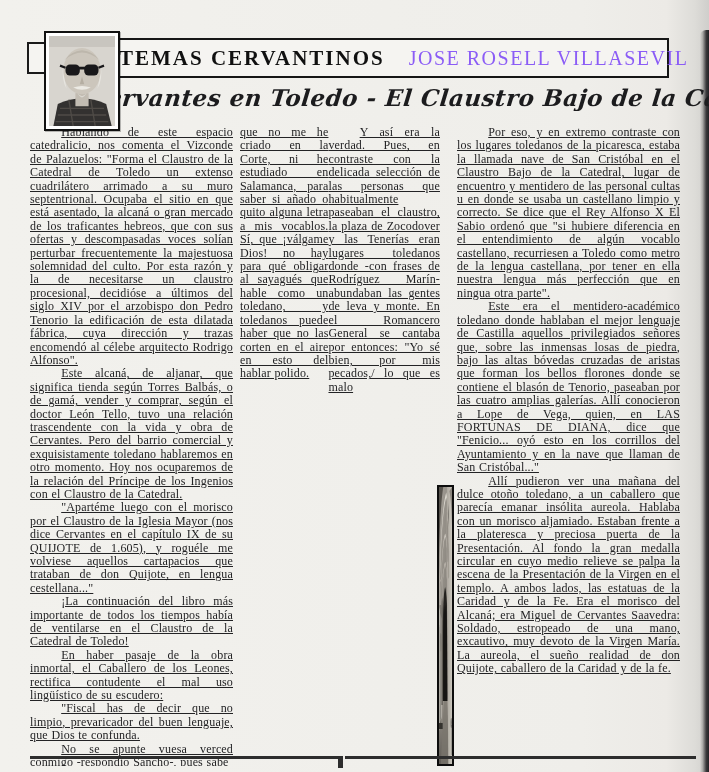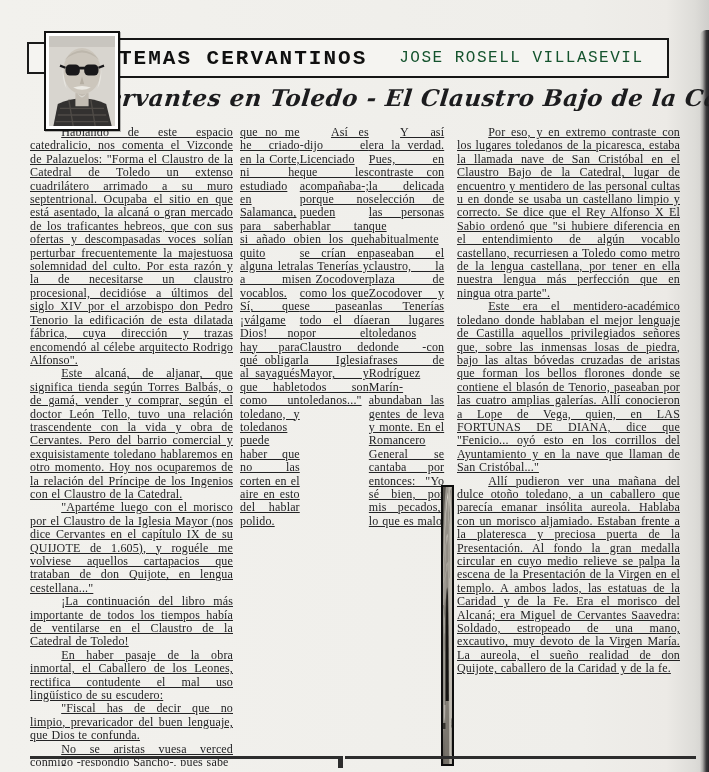--- a/index.html
+++ b/index.html
@@ -25,25 +25,25 @@
   }
   .portrait{
     position:absolute;left:44px;top:31px;width:66px;height:90px;
     background:#fff;border:2px solid #111;padding:3px;z-index:3;
     box-shadow:1px 1px 0 rgba(0,0,0,.25);
   }
   .portrait svg{display:block;width:100%;height:100%;}
   .band{
     position:absolute;left:104px;top:38px;width:548px;height:36px;
     background:#f5f4f1;border:2px solid #161616;
-    display:flex;align-items:center;padding-left:13px;gap:32px;z-index:2;
-    font-family:Liberation Mono, monospace;white-space:nowrap;
+    display:flex;align-items:center;padding-left:13px;gap:24px;z-index:2;
+    font-family:Liberation Serif, serif;white-space:nowrap;
   }
   .band .section{font-size:21px;font-weight:700;letter-spacing:2px;color:#101010;}
-  .band .author{font-size:16px;font-weight:400;letter-spacing:1.5px;color:#14532d;}
+  .band .author{font-size:20px;font-weight:400;letter-spacing:1.5px;color:#8b5cf6;}
   .script-title{
     position:absolute;left:88px;top:84px;width:612px;height:38px;
     font-family:"DejaVu Serif",serif;font-style:italic;font-weight:700;
     font-size:23px;letter-spacing:.5px;color:#1c1c1e;
     transform:skewX(-6deg);white-space:nowrap;
   }
   
   .cols{
     position:absolute;left:30px;top:126px;width:650px;height:640px;
     display:flex;gap:7px;overflow:hidden;
@@ -113,26 +113,25 @@
 
   <div class="cols">
 
     <div class="col col1">
       <p>Hablando de este espacio catedralicio, nos comenta el Vizconde de Palazuelos: "Forma el Claustro de la Catedral de Toledo un extenso cuadrilátero arrimado a su muro septentrional. Ocupaba el sitio en que está asentado, la alcaná o gran mercado de los traficantes hebreos, que con sus ofertas y descompasadas voces solían perturbar frecuentemente la majestuosa solemnidad del culto. Por esta razón y la de necesitarse un claustro procesional, decidióse a últimos del siglo XIV por el arzobispo don Pedro Tenorio la edificación de esta dilatada fábrica, cuya dirección y trazas encomendó al célebe arquitecto Rodrigo Alfonso".</p>
       <p>Este alcaná, de aljanar, que significa tienda según Torres Balbás, o de gamá, vender y comprar, según el doctor León Tello, tuvo una relación trascendente con la vida y obra de Cervantes. Pero del barrio comercial y exquisistamente toledano hablaremos en otro momento. Hoy nos ocuparemos de la relación del Príncipe de los Ingenios con el Claustro de la Catedral.</p>
       <p>"Apartéme luego con el morisco por el Claustro de la Iglesia Mayor (nos dice Cervantes en el capítulo IX de su QUIJOTE de 1.605), y roguéle me volviese aquellos cartapacios que trataban de don Quijote, en lengua cestellana..."</p>
       <p>¡La continuación del libro más importante de todos los tiempos había de ventilarse en el Claustro de la Catedral de Toledo!</p>
       <p>En haber pasaje de la obra inmortal, el Caballero de los Leones, rectifica contudente el mal uso lingüístico de su escudero:</p>
       <p><span>"Fiscal has de decir que no </span><span class="u">limpio</span><span>, prevaricador del buen lenguaje, que Dios te confunda.</span></p>
-      <p>No se aristas vuesa verced conmigo -respondió Sancho-, pues sabe</p>
+      <p>No se apunte vuesa verced conmigo -respondió Sancho-, pues sabe</p>
     </div>
 
     <div class="col col2">
       <p class="noindent">que no me he criado en la Corte, ni he estudiado en Salamanca, para saber si añado o quito alguna letra a mis vocablos. Sí, que ¡válgame Dios! no hay para qué obligar al sayagués que hable como un toledano, y toledanos puede haber que no las corten en el aire en esto del hablar polido.</p>
-      <p>Así es -dijo el Licenciado que les acompañaba-; porque no pueden hablar tan bien los que se crían en las Tenerías y en Zocodover como los que se pasean todo el día por el Claustro de la Iglesia Mayor, y todos son toledanos..."</p>
       <p>Y así era la verdad. Pues, en contraste con la delicada selección de las personas que habitualmente paseaban el claustro, la plaza de Zocodover y las Tenerías eran lugares toledanos donde -con frases de Rodríguez Marín- abundaban las gentes de leva y monte. En el Romancero General se cantaba por entonces: "Yo sé bien, por mis pecados,/ lo que es malo</p>
 
       <div class="cloister">
         <svg viewBox="0 0 213 277" preserveAspectRatio="none">
           <defs>
             <linearGradient id="floorG" x1="0" y1="0" x2="0" y2="1">
               <stop offset="0" stop-color="#9a958c"></stop>
                 <stop offset="1" stop-color="#615d57"></stop>
             </linearGradient>
             <linearGradient id="vaultG" x1="0" y1="0" x2="1" y2="1">

